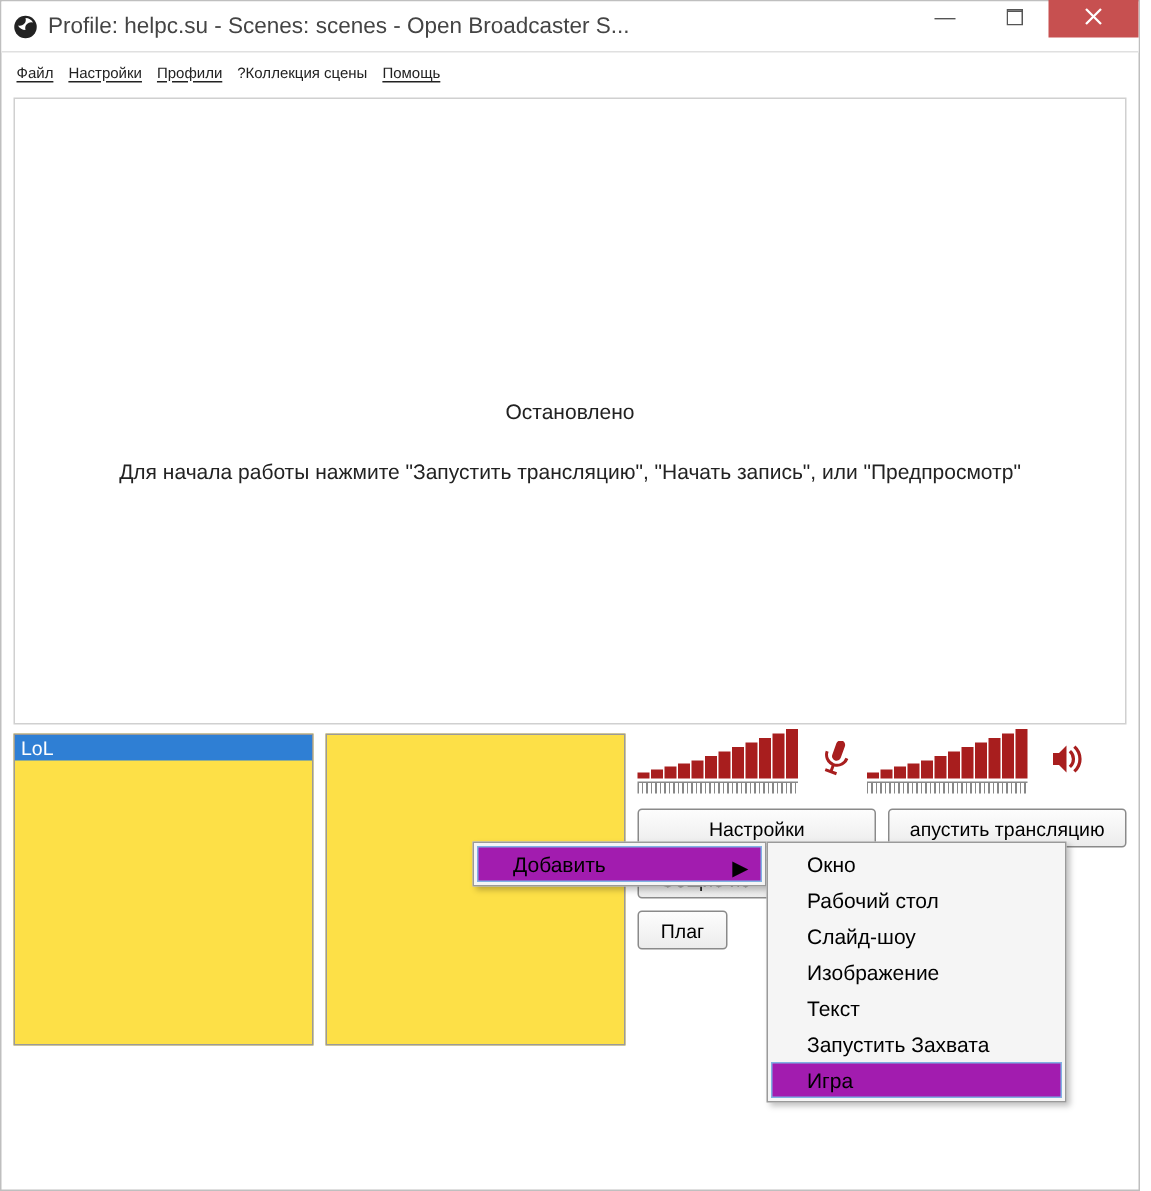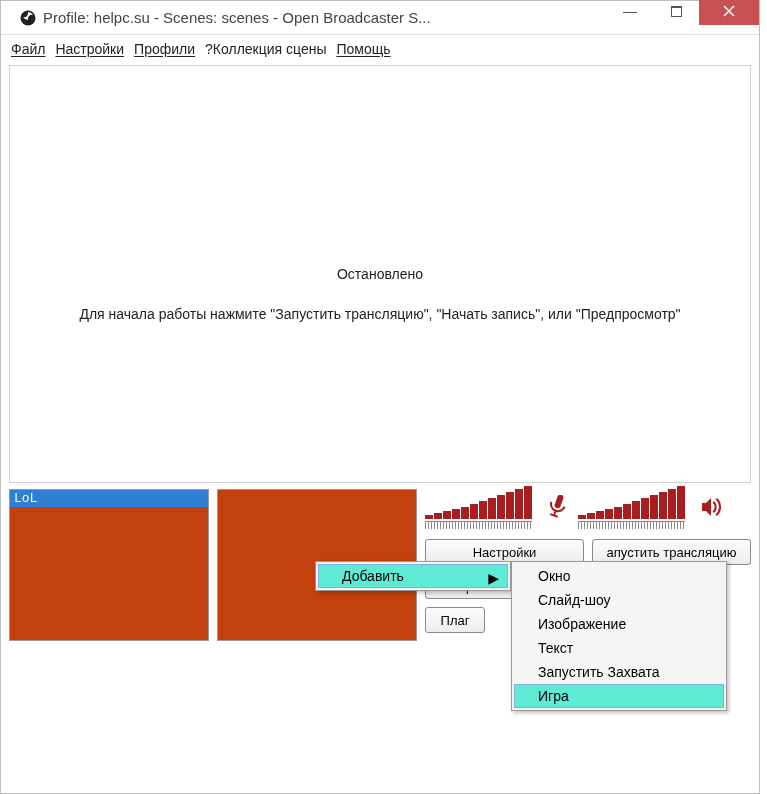--- a/index.html
+++ b/index.html
@@ -17,21 +17,21 @@
     height: 794px;
     background: #fff;
     border: 1px solid #bfbfbf;
     position: relative;
   }
   .titlebar {
     height: 34px;
     background: #fff;
     display: flex;
     align-items: center;
-    padding-left: 18px;
+    padding-left: 7px;
     border-bottom: 1px solid #e0e0e0;
   }
   .titlebar-icon {
     width: 18px; height: 18px;
     margin-right: 6px;
     display: flex; align-items:center; justify-content:center;
   }
   .titlebar-text {
     flex: 1;
     color: #444;
@@ -49,21 +49,21 @@
     margin-top: -4px;
   }
   .tb-btn.close { background: #c75050; color: #fff; width: 60px; }
   .tb-btn.max { font-size: 12px; }
   .menubar {
     height: 28px;
     display: flex;
     align-items: center;
     padding: 0 10px;
     gap: 10px;
-    font-size: 14px;
+    font-size: 10px;
     color: #222;
   }
   .menubar span.m { cursor: default; }
   .menubar .am { text-decoration: underline; text-decoration-color:#222; text-underline-offset:2px;}
   .preview-area {
     position: relative;
     height: 418px;
     border: 1px solid #d0d0d0;
     margin: 2px 8px 0 8px;
     background: #fff;
@@ -90,25 +90,24 @@
     left: 8px; right: 8px;
     top: 488px;
     display: flex;
     gap: 8px;
   }
   .panel-label { font-size: 14px; color: #222; margin-bottom: 2px; }
   .scenes-col { width: 200px; }
   .sources-col { width: 200px; }
   .listbox {
     border: 1px solid #9a9a9a;
-    background: #c2410c;
-    height: 152px;
+    background: #fde047;
+    height: 208px;
     width: 100%;
     overflow: hidden;
-    font-family: Liberation Mono, monospace;
   }
   .list-item {
     padding: 1px 4px;
     font-size: 13px;
   }
   .list-item.selected { background: #2f7fd4; color: #fff; }
   .right-col {
     flex: 1;
     position: relative;
   }
@@ -147,27 +146,27 @@
     border: 1px solid #9a9a9a;
     box-shadow: 2px 2px 4px rgba(0,0,0,0.25);
     font-size: 14px;
     padding: 2px;
   }
   .context-menu .mi {
     padding: 4px 30px 4px 24px;
     white-space: nowrap;
     position: relative;
   }
-  .context-menu .mi.hover { background: #5eead4; border: 1px solid #7fb1e3; padding: 3px 22px 3px 23px;}
+  .context-menu .mi.hover { background: #a21caf; border: 1px solid #7fb1e3; padding: 3px 22px 3px 23px;}
   .context-menu .mi .arrow { position:absolute; right:8px; top:5px; }
   .submenu {
     position: absolute;
     left: 510px;
     top: 560px;
-    width: 216px;
+    width: 200px;
   }
   .menu1 {
     position: absolute;
     left: 314px;
     top: 560px;
     width: 196px;
   }
 </style>
 </head>
 <body>
@@ -285,20 +284,21 @@
 
   <div class="context-menu menu1">
     <div class="mi hover">
       <span>Добавить</span>
       <span class="arrow">▶</span>
     </div>
   </div>
 
   <div class="context-menu submenu">
     <div class="mi">Окно</div>
+    <div class="mi">Рабочий стол</div>
     <div class="mi">Слайд-шоу</div>
     <div class="mi">Изображение</div>
     <div class="mi">Текст</div>
     <div class="mi">Запустить Захвата</div>
     <div class="mi hover">Игра</div>
   </div>
 
 </div>
 
 </body></html>

